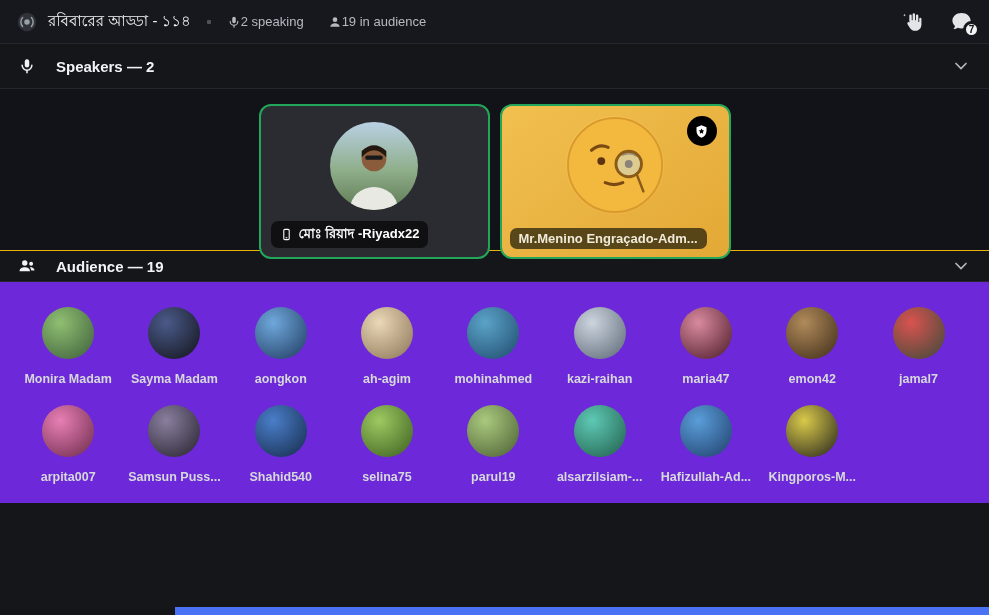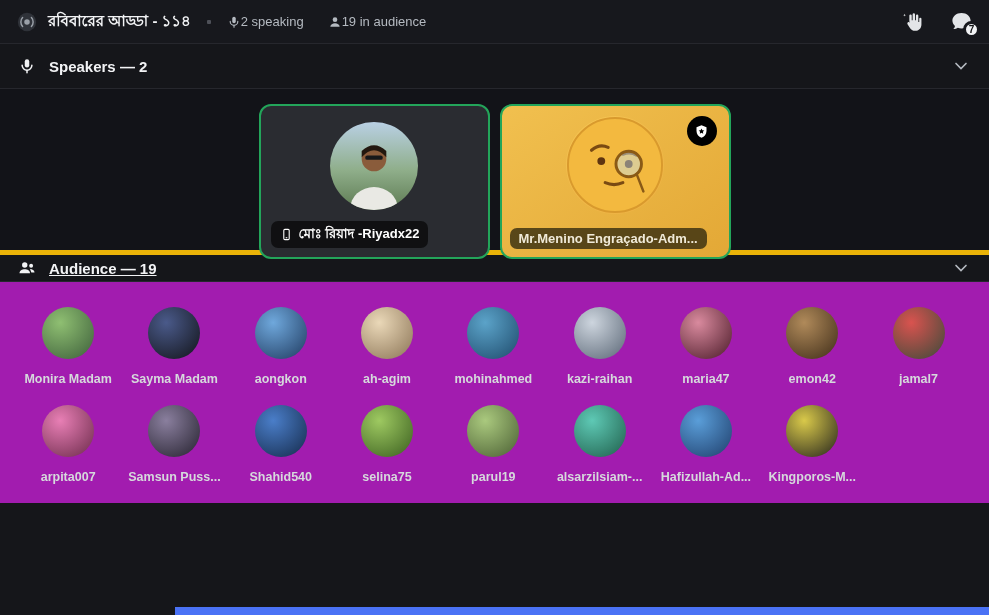--- a/index.html
+++ b/index.html
@@ -9,38 +9,38 @@
     background:#15161a; color:#f2f3f5; overflow:hidden;
   }
   .app { position:relative; width:989px; height:615px; background:#15161a; }
 
   
   .topbar {
     height:44px; display:flex; align-items:center; gap:10px;
     padding:0 16px; border-bottom:1px solid #26272d; background:#17181d;
   }
   .ch-icon { width:22px; height:22px; flex:0 0 auto; background:none; border:none; cursor:pointer; display:flex; align-items:center; }
-  .title { font-size:15px; font-weight:700; color:#f2f3f5; white-space:nowrap; }
+  .title { font-size:15px; font-weight:400; color:#f2f3f5; white-space:nowrap; }
   .dot-sep { width:4px; height:4px; border-radius:1px; background:#4e5058; margin:0 6px; }
   .meta { display:flex; align-items:center; color:#b5bac1; font-size:13px; margin-right:14px; white-space:nowrap; }
   .topbar-right { margin-left:auto; display:flex; align-items:center; gap:26px; }
   .icon-btn { position:relative; background:none; border:none; cursor:pointer; display:flex; align-items:center; padding:0; }
   .chat-badge {
     position:absolute; right:-7px; bottom:-5px; min-width:17px; height:17px;
     border-radius:50%; background:#f2f3f5; color:#111214; font-size:10px; font-weight:700;
     display:flex; align-items:center; justify-content:center; border:3px solid #17181d;
   }
 
   
   .section-header {
-    display:flex; align-items:center; gap:13px; padding:0 18px;
+    display:flex; align-items:center; gap:20px; padding:0 18px;
     border-bottom:1px solid #26272d; cursor:pointer; background:#15161a;
   }
   .sh-speakers { height:45px; }
-  .sh-audience { height:32px; border-top:5px solid #eab308;text-decoration:underline; }
+  .sh-audience { height:32px; border-top:1px solid #eab308; }
   .sh-label { font-size:15px; font-weight:700; color:#f2f3f5; }
   .sh-chevron { margin-left:auto; display:flex; }
 
   
   .speakers-area {
     height:161px; display:flex; justify-content:center; align-items:flex-start;
     gap:10px; padding-top:15px; background:#121318;
   }
   .speaker-card {
     position:relative; width:231px; height:155px; border-radius:12px;
@@ -63,21 +63,21 @@
   .pill-gold { left:8px; bottom:8px; background:rgba(56,46,16,0.82); color:#f0ead8; max-width:212px; overflow:hidden; text-overflow:ellipsis;justify-content:center; }
   .pill-gold span { overflow:hidden; text-overflow:ellipsis; }
   .mod-badge {
     position:absolute; top:10px; right:12px; width:30px; height:30px; border-radius:50%;
     background:#000; display:flex; align-items:center; justify-content:center;
   }
 
   
   .audience-grid {
     display:grid; grid-template-columns:repeat(9,106.3px);
-    padding:25px 0 0 15px; background:#a21caf;
+    padding:25px 0 0 15px; background:#6d28d9;
   }
   .member { height:98px; display:flex; flex-direction:column; align-items:center; cursor:pointer; }
   .m-avatar {
     width:52px; height:52px; border-radius:50%;
     background:radial-gradient(circle at 35% 30%, var(--c1,#666), var(--c2,#222));
     flex:0 0 auto;
   }
   .m-name {
     margin-top:13px; font-size:12.5px; font-weight:600; color:#d6d9dc;
     white-space:nowrap; max-width:120px; overflow:hidden; text-overflow:ellipsis; text-align:center;

